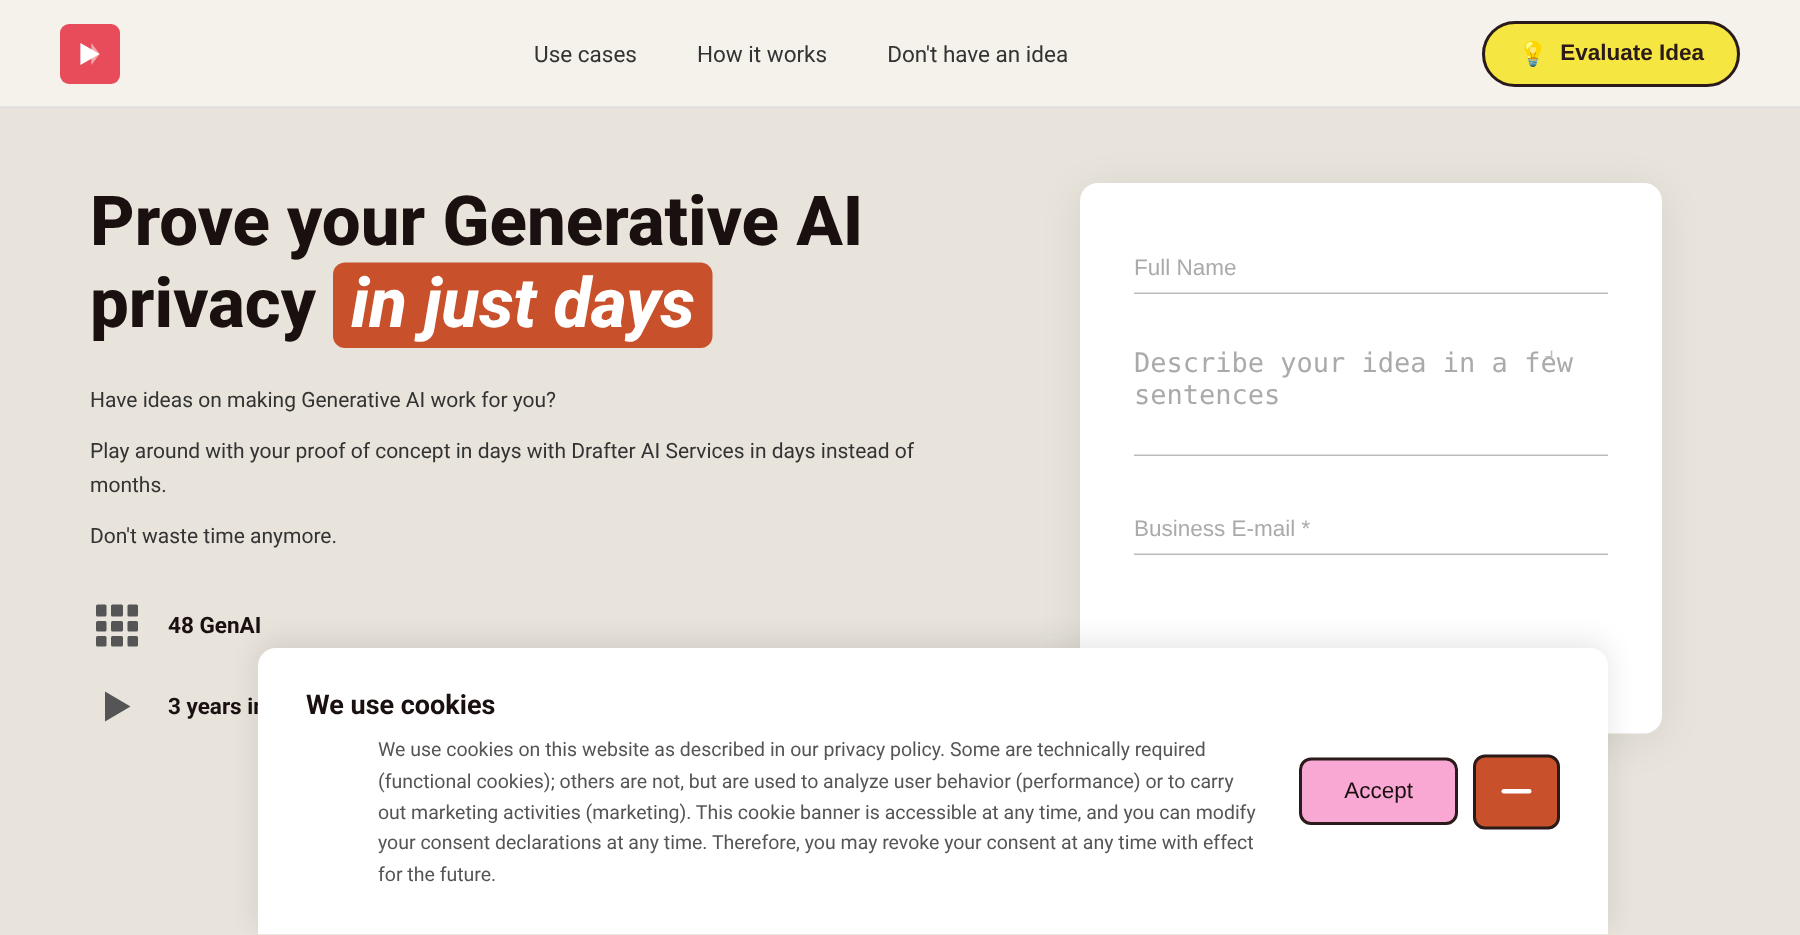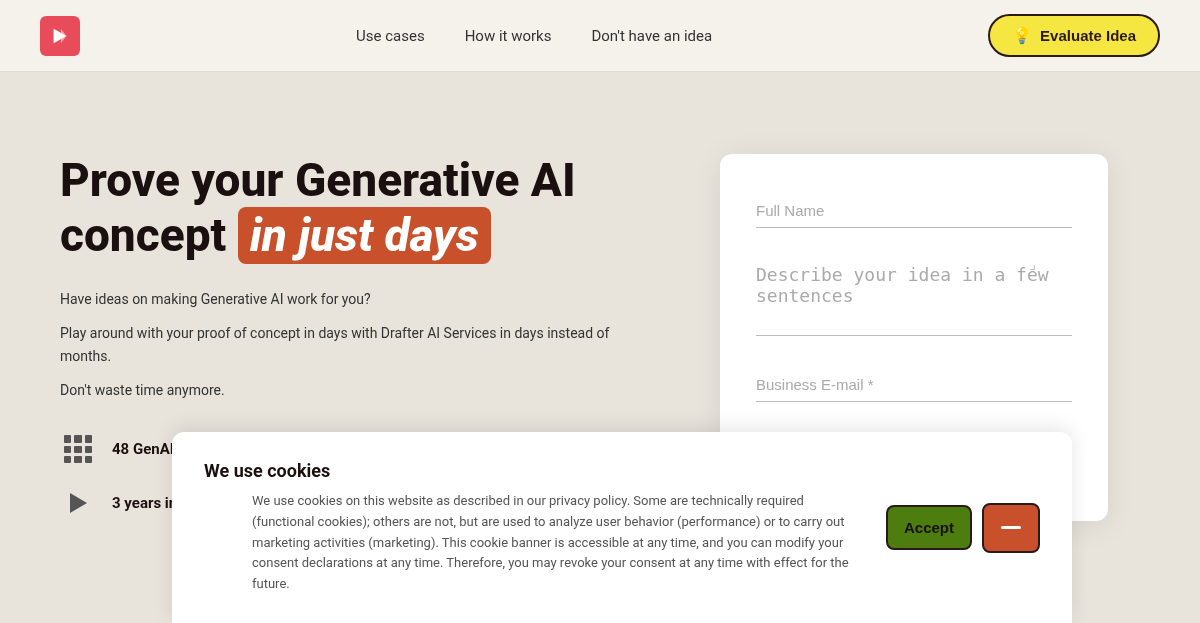--- a/index.html
+++ b/index.html
@@ -82,21 +82,20 @@
     .evaluate-btn .bulb-icon {
       font-size: 16px;
     }
 
     
     .main-content {
       display: flex;
       padding: 50px 60px 30px 60px;
       gap: 60px;
       position: relative;
-      margin-top: 32px;
     }
 
     
     .left-content {
       flex: 1;
       max-width: 600px;
     }
 
     .hero-title {
       font-size: 46px;
@@ -257,26 +256,26 @@
     }
 
     .cookie-buttons {
       display: flex;
       align-items: center;
       gap: 10px;
       flex-shrink: 0;
     }
 
     .accept-btn {
-      background-color: #4d7c0f;
+      background-color: #f9a8d4;
       border: 2px solid #2a1a1a;
       border-radius: 8px;
-      padding: 12px 16px;
-      font-size: 15px;
-      font-weight: 700;
+      padding: 12px 28px;
+      font-size: 15px;
+      font-weight: 400;
       color: #1a1010;
       cursor: pointer;
       white-space: nowrap;
     }
 
     .decline-btn {
       background-color: #c8502a;
       border: 2px solid #2a1a1a;
       border-radius: 8px;
       width: 58px;
@@ -319,21 +318,21 @@
     <span class="bulb-icon">💡</span>
     <span>Evaluate Idea</span>
   </button>
 </nav>
 
 <div class="main-content">
 
   <div class="left-content">
     <h1 class="hero-title">
       <span>Prove your Generative AI</span><br>
-      <span>concept </span><span class="highlight">in just days</span>
+      <span>privacy </span><span class="highlight">in just days</span>
     </h1>
 
     <p class="hero-desc">Have ideas on making Generative AI work for you?</p>
     <p class="hero-desc">Play around with your proof of concept in days with Drafter AI Services in days instead of months.</p>
     <p class="hero-desc">Don't waste time anymore.</p>
 
     <div class="stats-row">
       <div class="stat-item">
         <div class="stat-icon">
           <div class="grid-icon">

